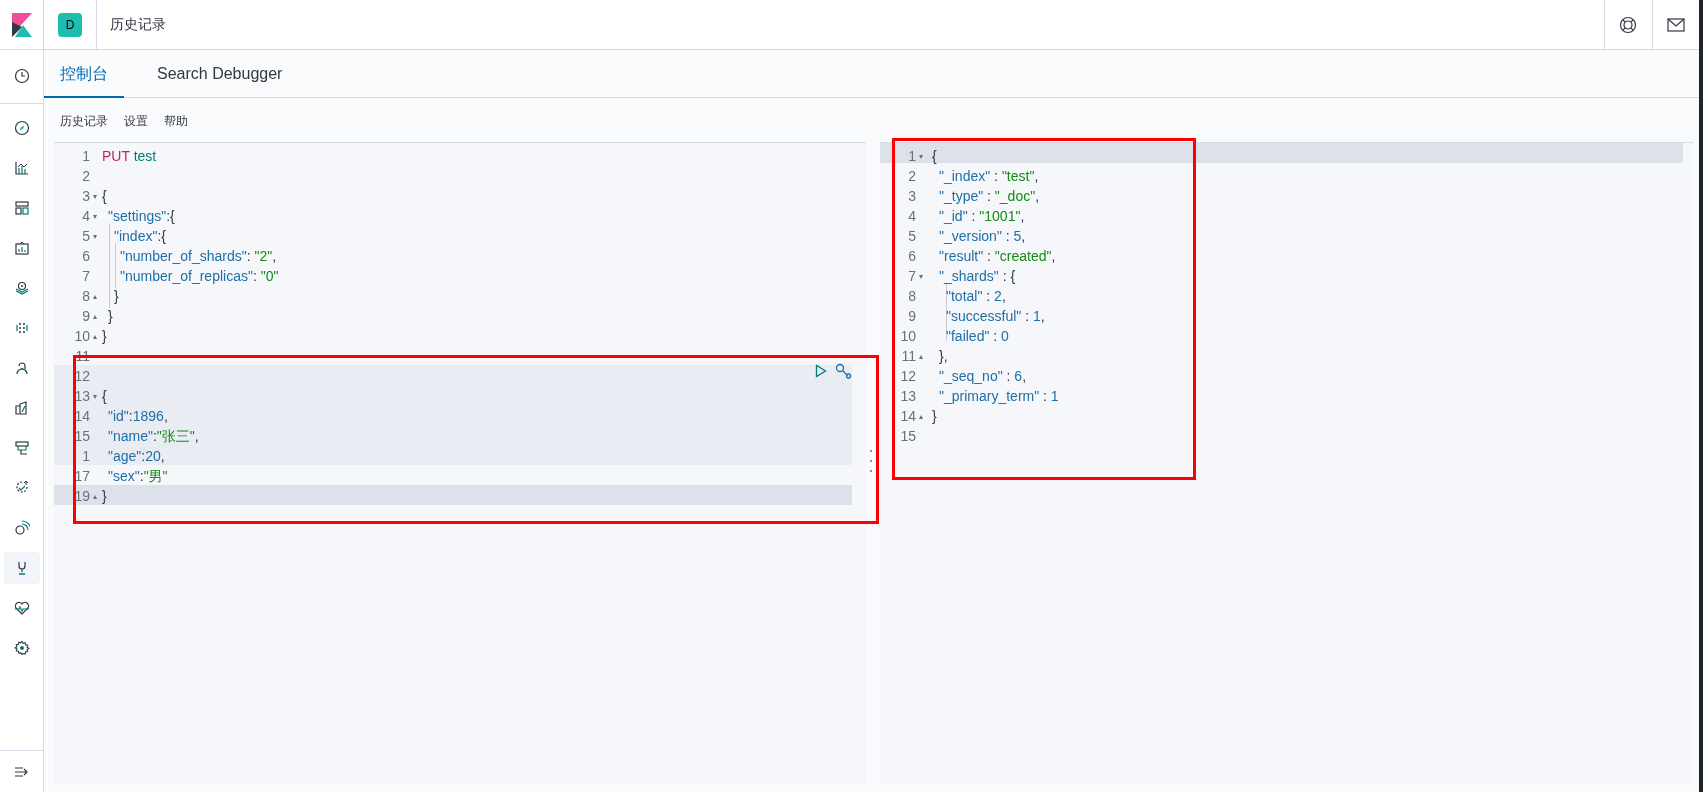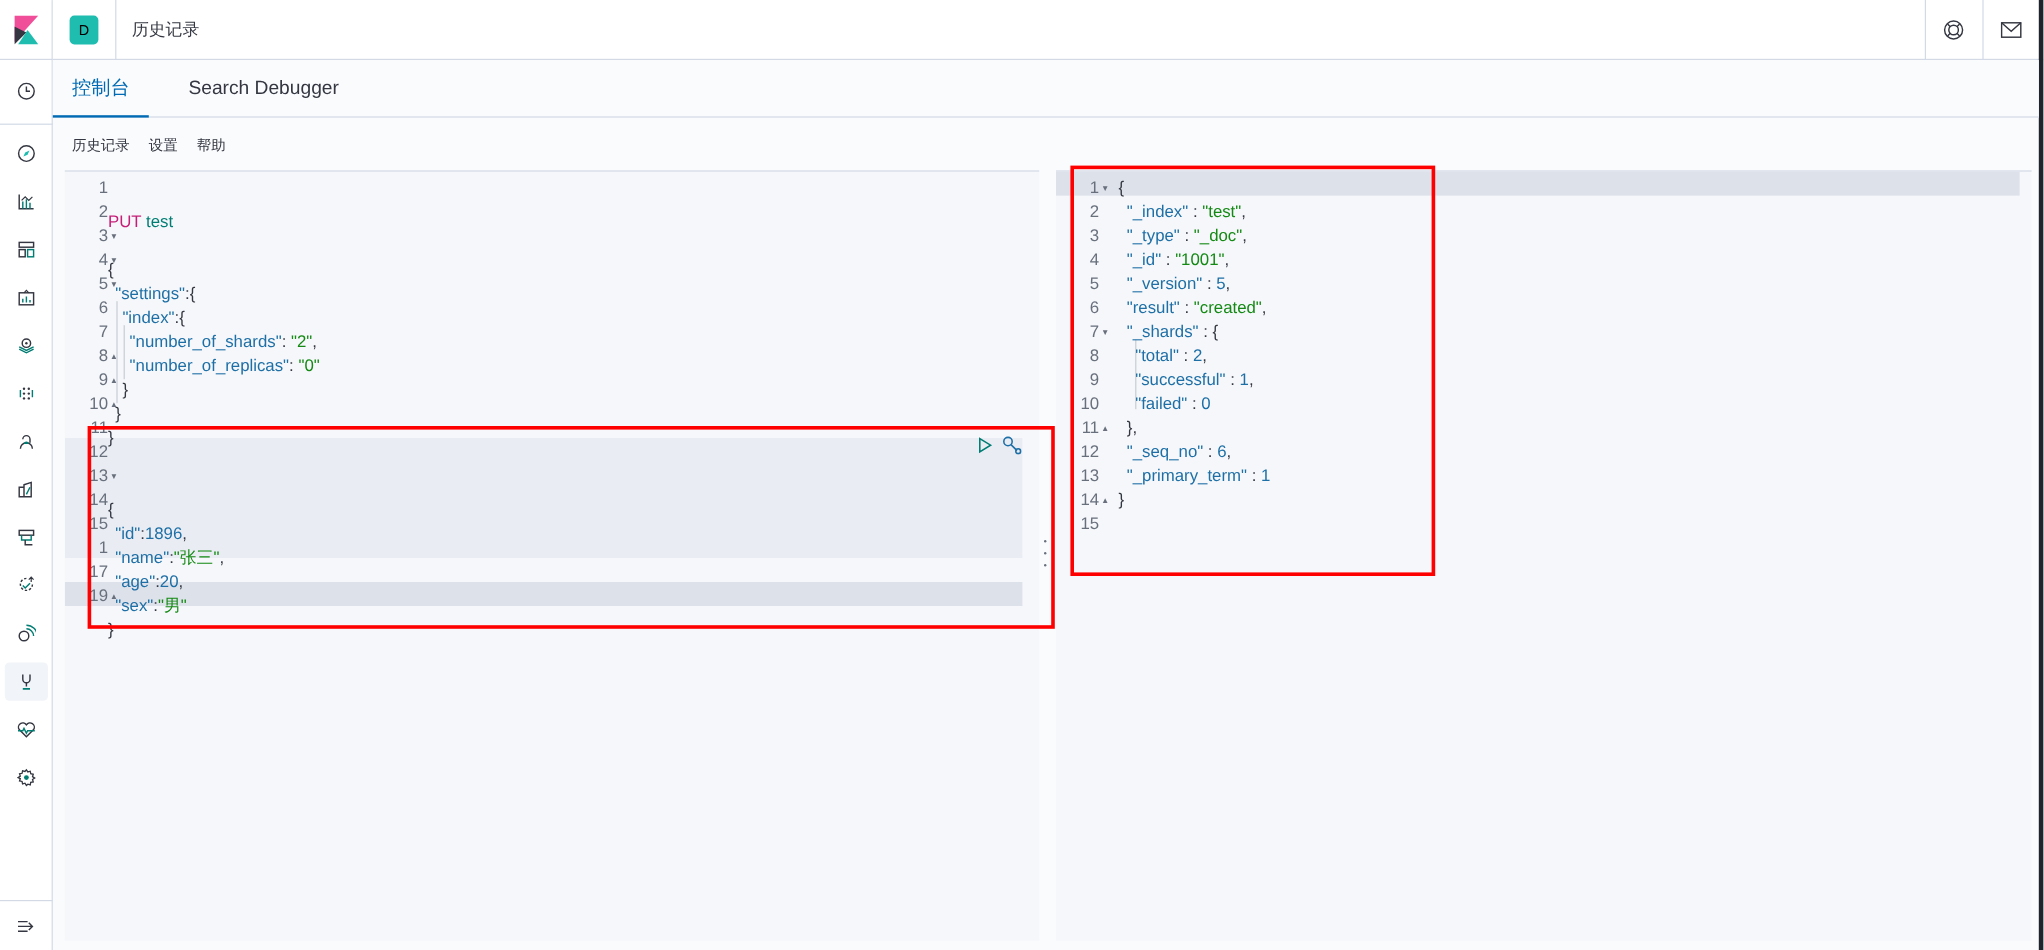--- a/index.html
+++ b/index.html
@@ -31,21 +31,21 @@
   .console-menu span { cursor: pointer; }
 
   
   .editor { position: absolute; top: 142px; background: #f5f7fa; border-top: 1px solid #d3dae6; overflow: hidden; }
   .editor-left { left: 54px; width: 812px; height: 642px; }
   .editor-right { left: 880px; width: 813px; height: 642px; }
   .gutter { position: absolute; left: 0; top: 0; bottom: 0; background: #fff; }
   .editor-left .gutter { width: 50px; }
   .editor-right .gutter { width: 50px; }
   .code-area { position: absolute; top: 0; bottom: 0; right: 0; }
-  .editor-left .code-area { left: 32px; right: 0; margin-top: 28px; }
+  .editor-left .code-area { left: 44px; right: 0; }
   .editor-right .code-area { left: 50px; right: 0; }
 
   .line { position: absolute; left: 0; right: 0; height: 20px; font-size: 14px; line-height: 20px; white-space: pre; font-family: "Liberation Sans", "DejaVu Sans", sans-serif; }
   .gline { position: absolute; left: 0; height: 20px; font-size: 14px; line-height: 20px; color: #69707d; text-align: right; padding-right: 4px; white-space: pre; }
   .editor-left .gline { width: 50px; }
   .editor-right .gline { width: 50px; }
   .fold { font-size: 8px; color: #69707d; display: inline-block; width: 10px; text-align: center; vertical-align: middle; }
   .nofold { display: inline-block; width: 10px; }
 
   .hl-block { position: absolute; background: #e9edf3; }

